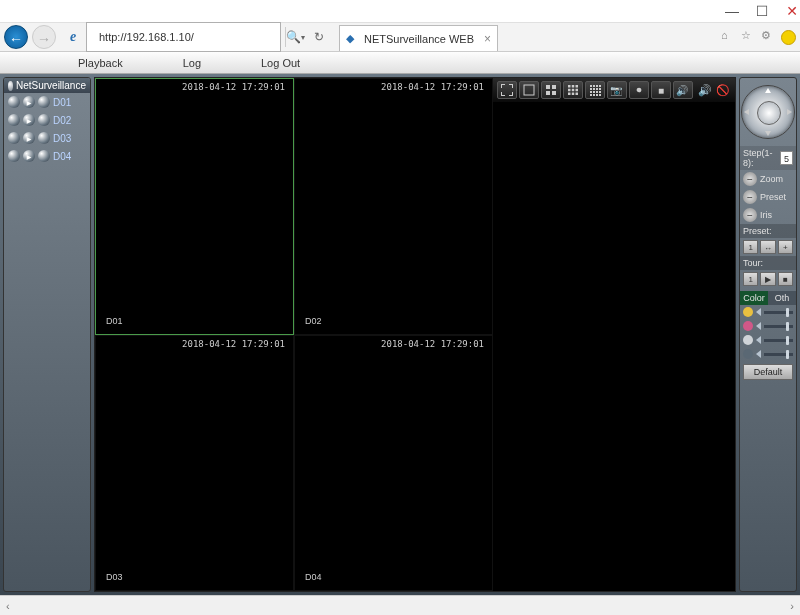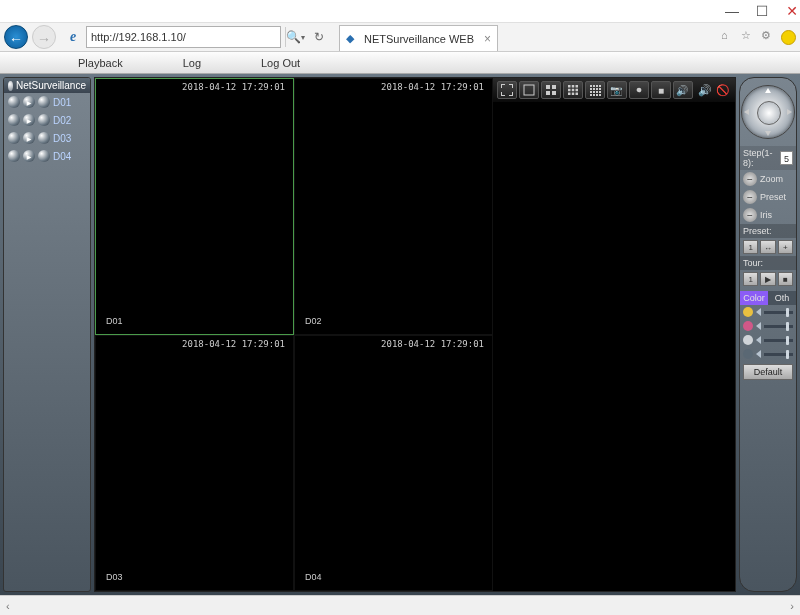--- a/index.html
+++ b/index.html
@@ -9,21 +9,21 @@
 .winbar{height:22px;background:#fff;display:flex;justify-content:flex-end;align-items:center;padding-right:2px;gap:18px}
 .winbtn{width:12px;height:12px;display:flex;align-items:center;justify-content:center;color:#555;font-size:14px;cursor:pointer}
 .winbtn.red{color:#c33}
 
 
 .btoolbar{height:30px;background:#f3f3f3;border-top:1px solid #e0e0e0;border-bottom:1px solid #ccc;display:flex;align-items:center;padding:0 4px;gap:4px}
 .navcircle{width:24px;height:24px;border-radius:50%;display:flex;align-items:center;justify-content:center;color:#fff;font-size:14px}
 .navcircle.back{background:radial-gradient(circle,#2a8fd4,#0a5a98);border:1px solid #0a4a78}
 .navcircle.fwd{background:#e8e8e8;color:#aaa;border:1px solid #ccc}
 .ieicon{width:18px;height:18px;display:inline-flex;align-items:center;justify-content:center;color:#2a6fb0;font-weight:bold;font-style:italic;font-family:serif;font-size:14px;margin-left:4px}
-.urlfield{flex:1;height:22px;background:#fff;border:1px solid #b0b0b0;padding:0 4px;display:flex;align-items:center;color:#333;font-size:11px;max-width:195px}
+.urlfield{flex:1;height:30px;background:#fff;border:1px solid #b0b0b0;padding:0 12px;display:flex;align-items:center;color:#333;font-size:11px;max-width:195px}
 .smallbtn{width:20px;height:20px;color:#666;display:flex;align-items:center;justify-content:center;cursor:pointer;font-size:12px}
 .tab{display:flex;align-items:center;background:#fff;border:1px solid #bbb;border-bottom:none;height:26px;padding:0 6px;margin-left:6px;gap:4px;font-size:11px;color:#333;align-self:flex-end}
 .tab .favicon{width:14px;height:14px;color:#2a6fb0}
 .tab .x{color:#888;margin-left:6px;cursor:pointer;font-size:12px}
 .endicons{margin-left:auto;display:flex;gap:4px;align-items:center}
 .endicons .ico{width:16px;height:16px;color:#888;cursor:pointer}
 .smiley{width:15px;height:15px;border-radius:50%;background:#f4d000;border:1px solid #c8a000}
 
 
 .menubar{height:22px;background:linear-gradient(#fdfdfd,#e0e0e0);border-bottom:1px solid #aaa;display:flex;padding-left:48px}
@@ -50,39 +50,39 @@
 .chlabel{position:absolute;bottom:8px;left:10px;color:#ccc;font-size:9px}
 
 
 .bottombar{height:24px;background:linear-gradient(#2a2a2a,#0a0a0a);display:flex;align-items:center;padding:0 4px;gap:2px}
 .bbtn{width:20px;height:18px;background:linear-gradient(#444,#222);border:1px solid #555;border-radius:2px;cursor:pointer;display:flex;align-items:center;justify-content:center;color:#ccc;font-size:10px}
 .bbtn svg{width:12px;height:12px;display:block}
 .bspace{flex:1}
 .bicon{width:16px;height:16px;display:flex;align-items:center;justify-content:center;cursor:pointer}
 
 
-.rightbar{width:58px;background:linear-gradient(#7a858f,#4a555f);border:1px solid #333;border-radius:15px;display:flex;flex-direction:column;color:#e0e0e0;font-size:9px;overflow:hidden}
+.rightbar{width:58px;background:linear-gradient(#7a858f,#4a555f);border:1px solid #333;border-radius:3px;display:flex;flex-direction:column;color:#e0e0e0;font-size:9px;overflow:hidden}
 .ptzdial{height:68px;display:flex;align-items:center;justify-content:center;position:relative}
 .dial{width:54px;height:54px;border-radius:50%;background:radial-gradient(circle,#fff 0,#d0d4d8 35%,#9aa4ae 70%,#6a7884);border:1px solid #444;position:relative;box-shadow:inset 0 0 4px rgba(0,0,0,.5)}
 .dial::after{content:"";position:absolute;left:50%;top:50%;width:22px;height:22px;margin:-11px 0 0 -11px;border-radius:50%;background:radial-gradient(circle,#fff,#a0a8b0);border:1px solid #666}
 .arrow{position:absolute;width:0;height:0}
 .arrow.n{top:2px;left:50%;margin-left:-3px;border-left:3px solid transparent;border-right:3px solid transparent;border-bottom:5px solid #fff}
 .arrow.s{bottom:2px;left:50%;margin-left:-3px;border-left:3px solid transparent;border-right:3px solid transparent;border-top:5px solid #ccc}
 .arrow.w{left:2px;top:50%;margin-top:-3px;border-top:3px solid transparent;border-bottom:3px solid transparent;border-right:5px solid #ccc}
 .arrow.e{right:2px;top:50%;margin-top:-3px;border-top:3px solid transparent;border-bottom:3px solid transparent;border-left:5px solid #ccc}
 .steprow{padding:2px 3px;display:flex;align-items:center;justify-content:space-between;background:rgba(0,0,0,.12)}
 .stepbox{width:14px;height:14px;background:#fff;color:#333;text-align:center;line-height:14px;font-size:9px;border:1px solid #888}
 .ctrlrow{display:flex;align-items:center;gap:3px;padding:2px 3px}
 .plusminus{width:14px;height:14px;border-radius:50%;background:radial-gradient(circle,#e0e0e0,#888);color:#333;display:flex;align-items:center;justify-content:center;font-size:10px;cursor:pointer;flex-shrink:0}
 .seclabel{padding:2px 3px;background:rgba(0,0,0,.2)}
 .mrow{display:flex;gap:2px;padding:2px 3px}
 .mbox{flex:1;height:14px;background:linear-gradient(#ddd,#aaa);border:1px solid #666;cursor:pointer;display:flex;align-items:center;justify-content:center;color:#333;font-size:8px}
 .tabrow{display:flex;background:#48525c;margin-top:3px}
 .tabrow .t{flex:1;text-align:center;padding:2px 0;font-size:9px;cursor:pointer}
-.tabrow .t.on{background:#8b5cf6}
+.tabrow .t.on{background:#14532d}
 .sliderrow{display:flex;align-items:center;gap:3px;padding:2px 3px}
 .dot{width:10px;height:10px;border-radius:50%;flex-shrink:0}
 .tri{width:0;height:0;border-top:4px solid transparent;border-bottom:4px solid transparent;flex-shrink:0;cursor:pointer}
 .tri.l{border-right:5px solid #b8c4d0}
 .slider{flex:1;height:3px;background:#3a4450;position:relative;cursor:pointer}
 .slider::after{content:"";position:absolute;right:4px;top:-3px;width:3px;height:9px;background:#cfd8e0;border-radius:1px}
 .defbtn{margin:3px;padding:2px 0;text-align:center;background:linear-gradient(#ddd,#aaa);border:1px solid #666;color:#222;cursor:pointer;font-size:9px}
 
 
 .statusbar{height:20px;background:#f0f0f0;border-top:1px solid #ccc;display:flex;align-items:center;padding:0 6px;color:#777;font-size:11px}

